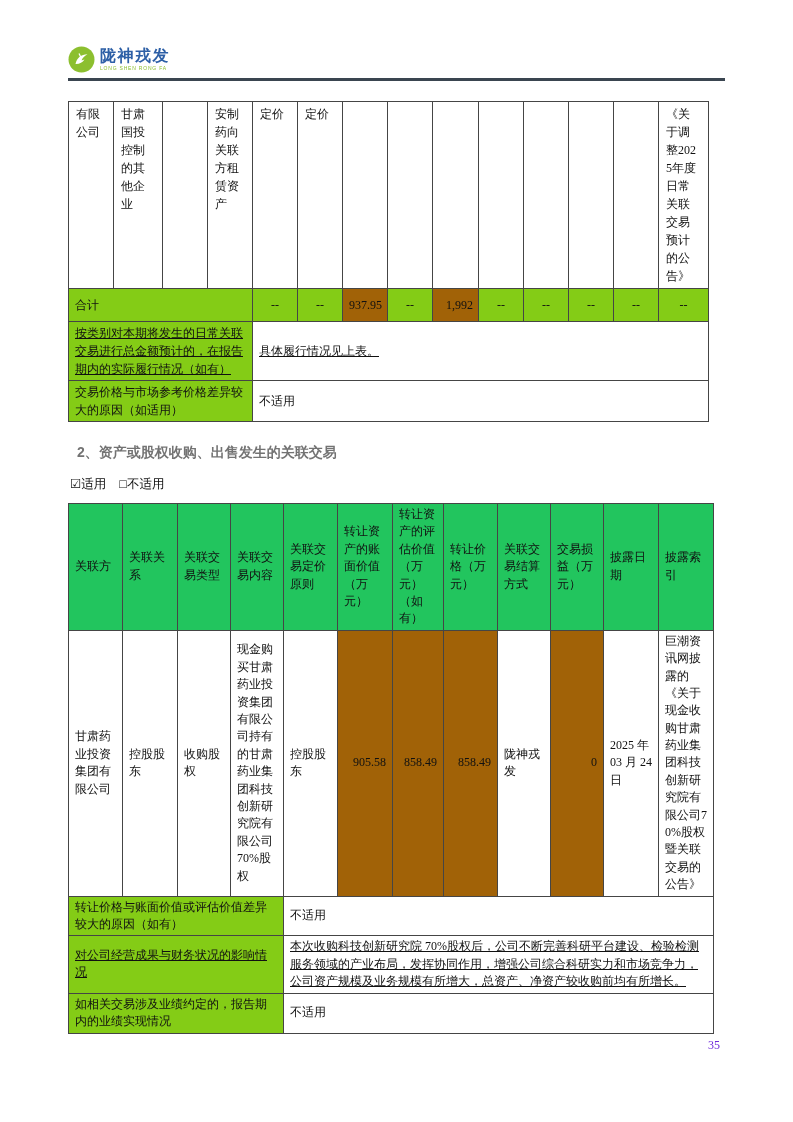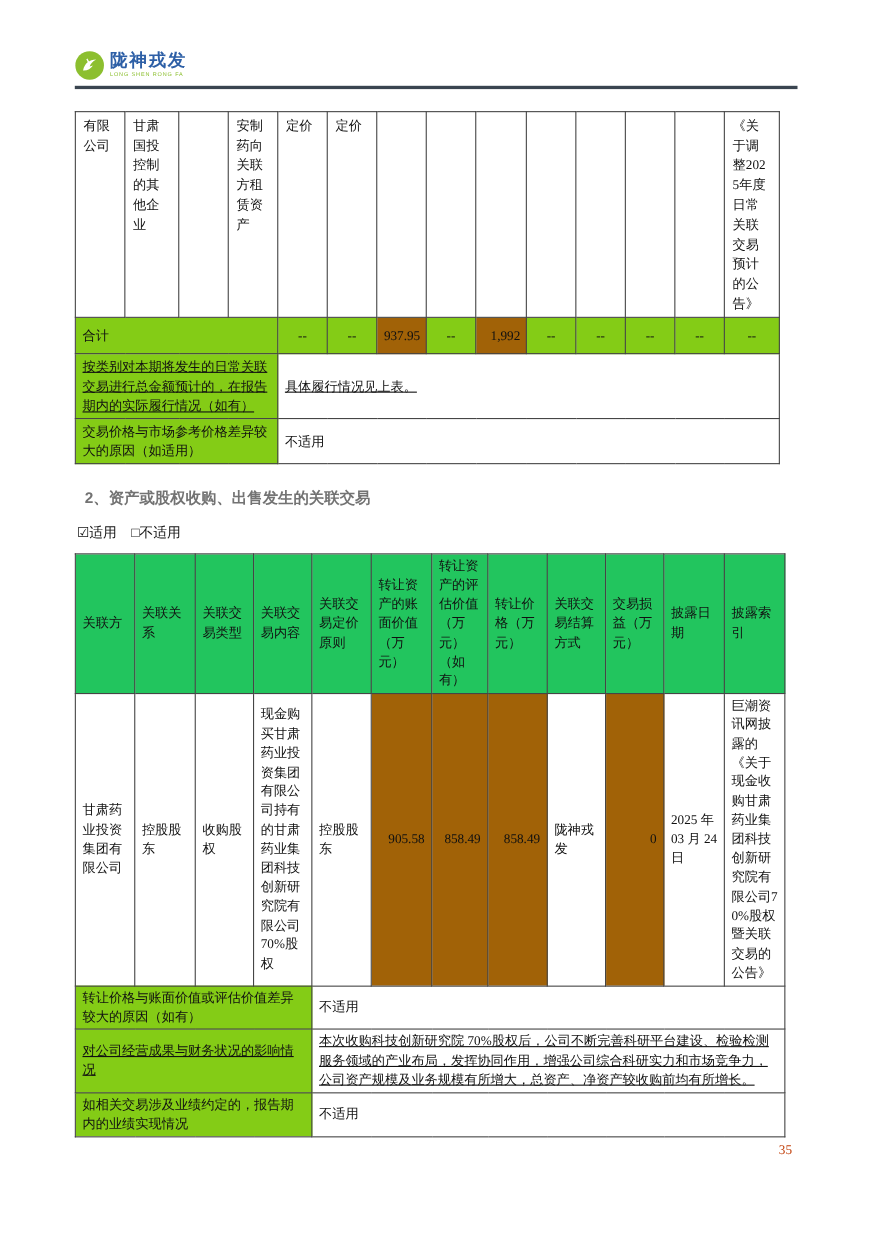--- a/index.html
+++ b/index.html
@@ -39,21 +39,21 @@
     margin:22px 0 0 9px; color:#737373; }
   .applicability { font-size:12.5px; margin:14px 0 10px 2px; }
   .applicability span { margin-right:10px; }
 
   
   .t2 { width:645px; }
   .t2 td, .t2 th { line-height:1.45; }
   .t2 tr.thead th { text-align:left; height:118px; background:#22c55e; }
   .t2 tr.tdata td { height:254px; padding:2px 6px; }
 
-  .page-num { position:absolute; top:1038px; right:73px; font-size:12px; color:#c2410c; }
+  .page-num { position:absolute; top:1038px; right:73px; font-size:12px; color:#6d28d9; }
 </style>
 </head>
 <body>
 
 <div class="page">
 
   <header class="top-header">
     <div class="logo">
       <span class="logo-mark">
         <svg width="27" height="27" viewBox="0 0 27 27">

